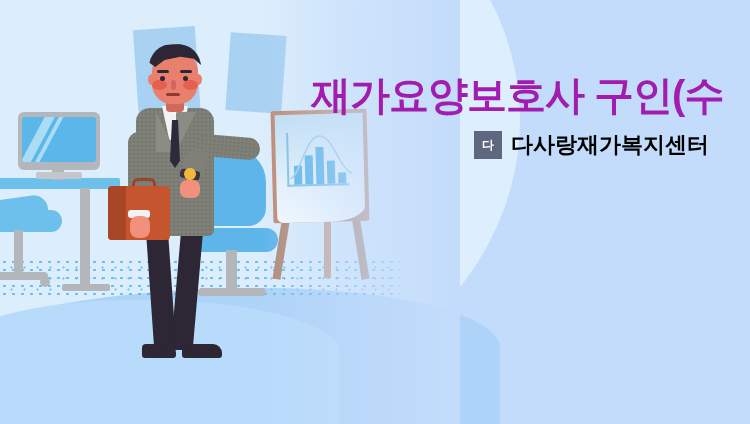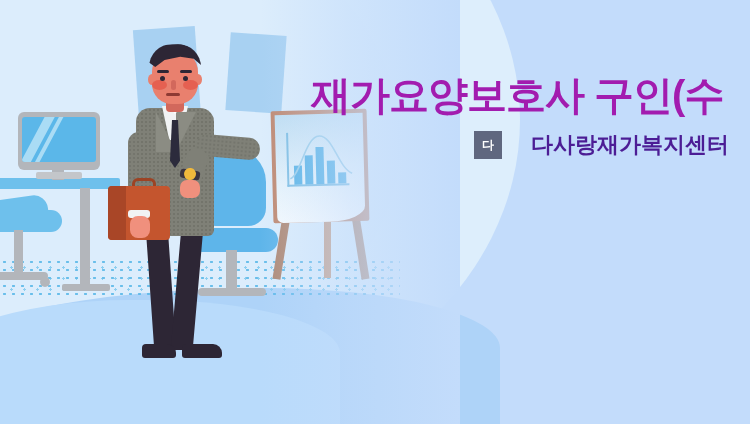--- a/index.html
+++ b/index.html
@@ -579,23 +579,22 @@
     font-size: 12px;
     font-weight: 600;
     display: flex;
     align-items: center;
     justify-content: center;
     flex: 0 0 auto;
   }
   .org-name {
     font-size: 22px;
     font-weight: 700;
-    color: #4c1d95;
+    color: #000000;
     white-space: nowrap;
-    margin-left: 20px;
   }
   .deadline {
     position: absolute;
     right: 24px;
     top: 338px;
     z-index: 40;
     font-size: 15px;
     font-weight: 700;
     color: #1c1c20;
     white-space: nowrap;

